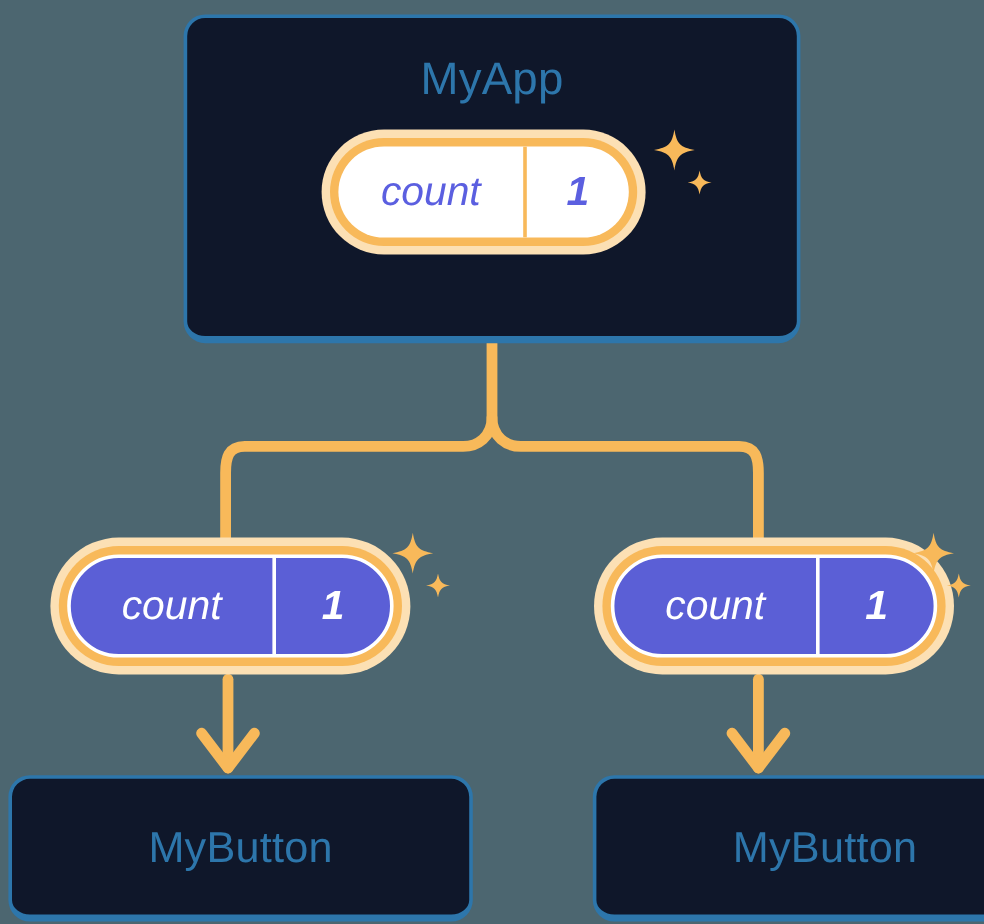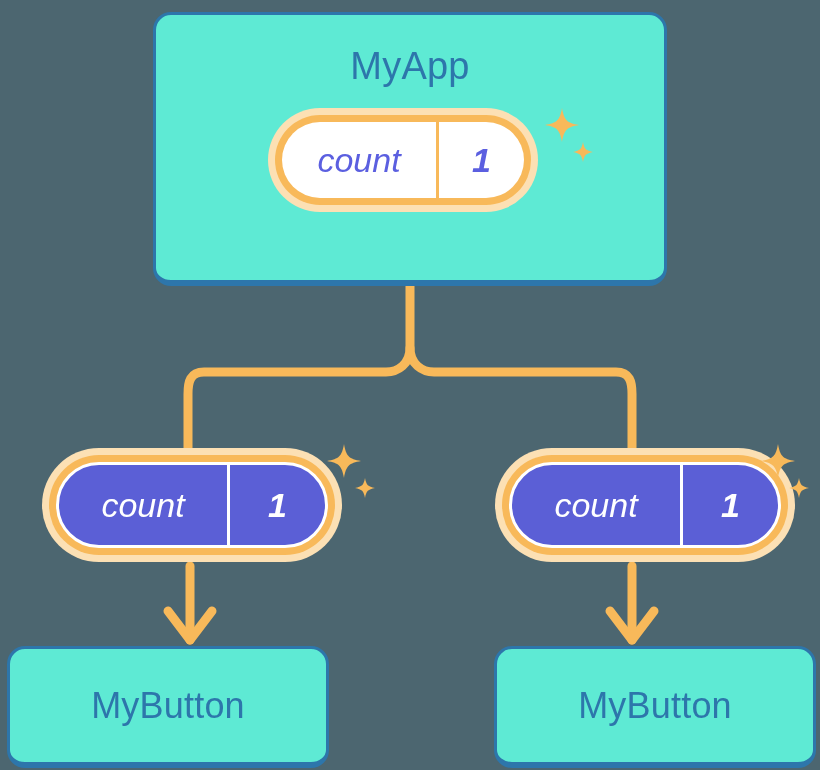--- a/index.html
+++ b/index.html
@@ -22,21 +22,21 @@
     position: absolute;
     left: 0;
     top: 0;
     width: 820px;
     height: 770px;
   }
 
   
   .card {
     position: absolute;
-    background: #5eead4;
+    background: #0f172a;
     border: 3px solid #2d76ab;
     border-bottom-width: 6px;
     border-radius: 18px;
     box-sizing: border-box;
   }
   .card-title {
     color: #2d76ab;
     font-size: 38px;
     font-weight: 400;
     letter-spacing: 0.2px;
@@ -48,21 +48,21 @@
     left: 153px;
     top: 12px;
     width: 514px;
     height: 274px;
   }
   #card-myapp .card-title {
     margin-top: 30px;
   }
 
   .card-button {
-    width: 322px;
+    width: 387px;
     height: 122px;
     top: 646px;
     display: flex;
     align-items: center;
     justify-content: center;
   }
   #card-mybutton-left  { left: 7px;   }
   #card-mybutton-right { left: 494px; }
   .card-button .card-title { font-size: 36px; }
 

